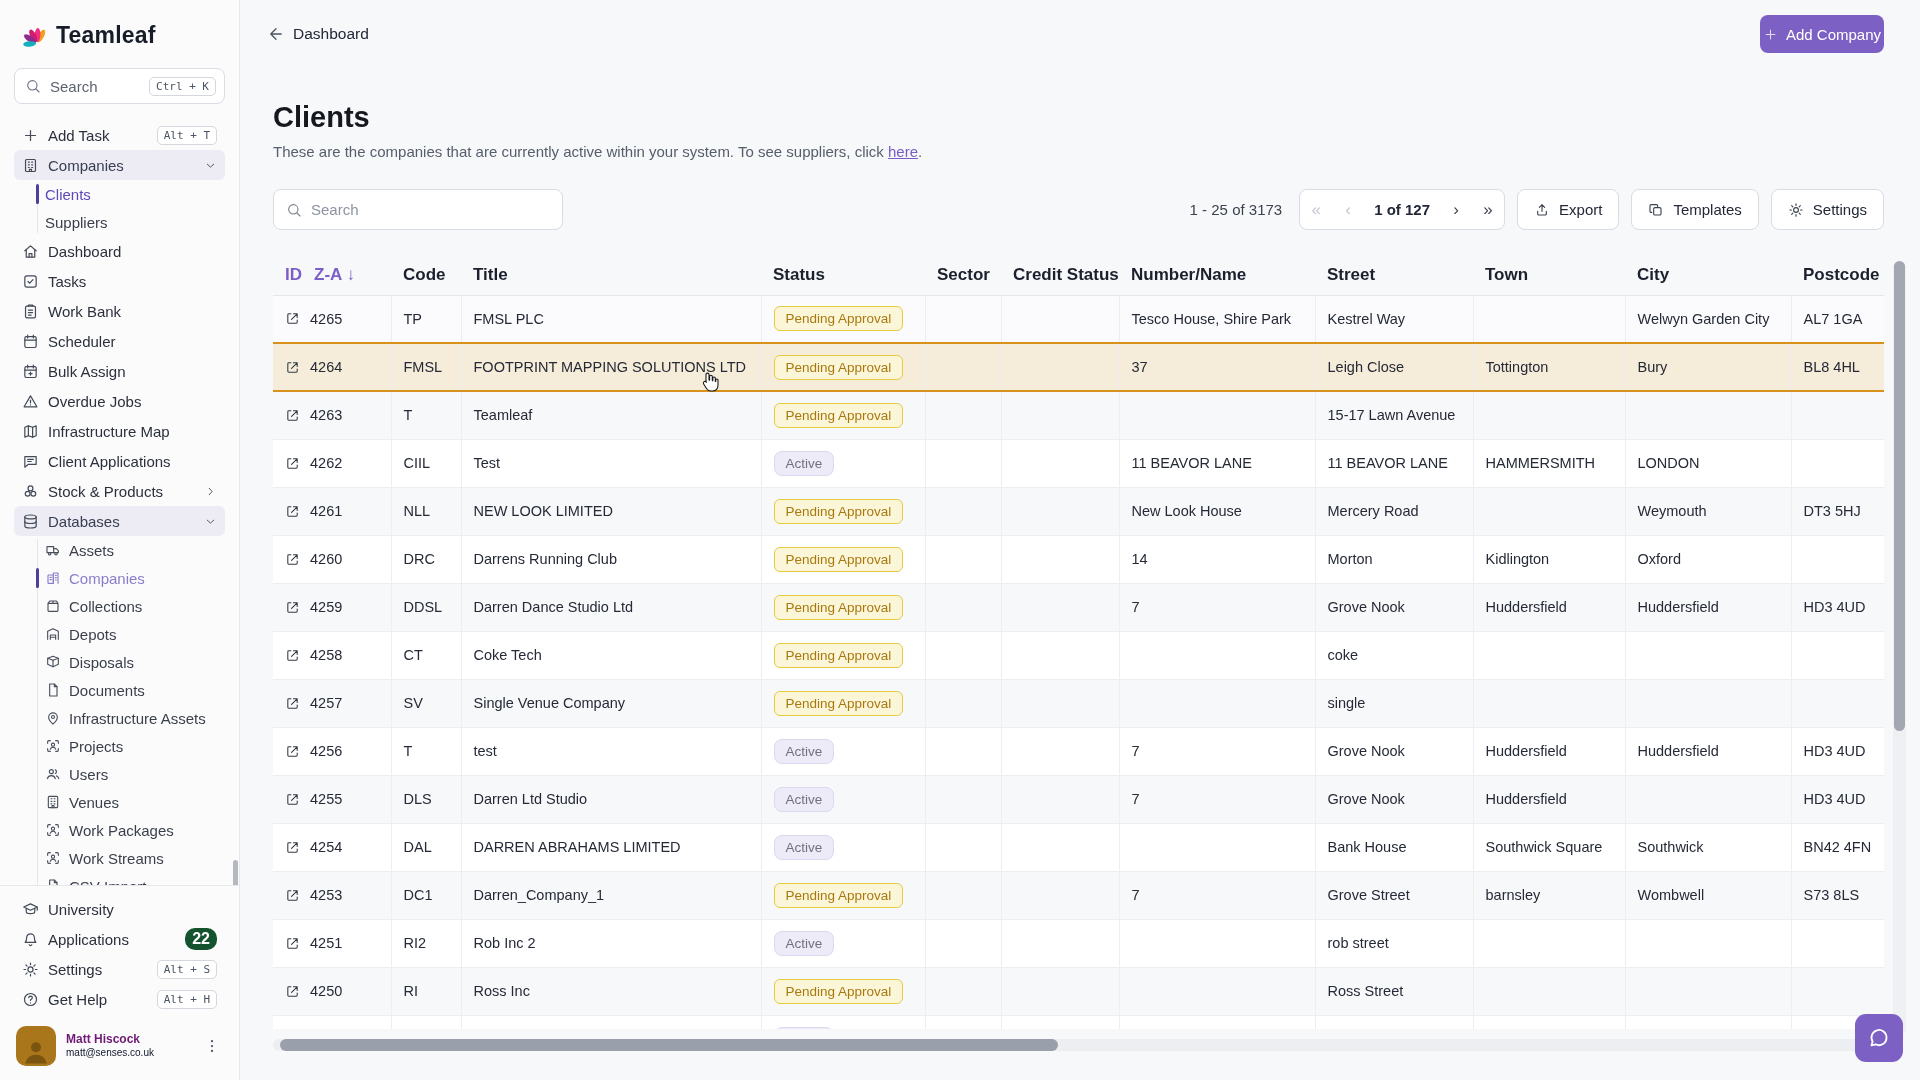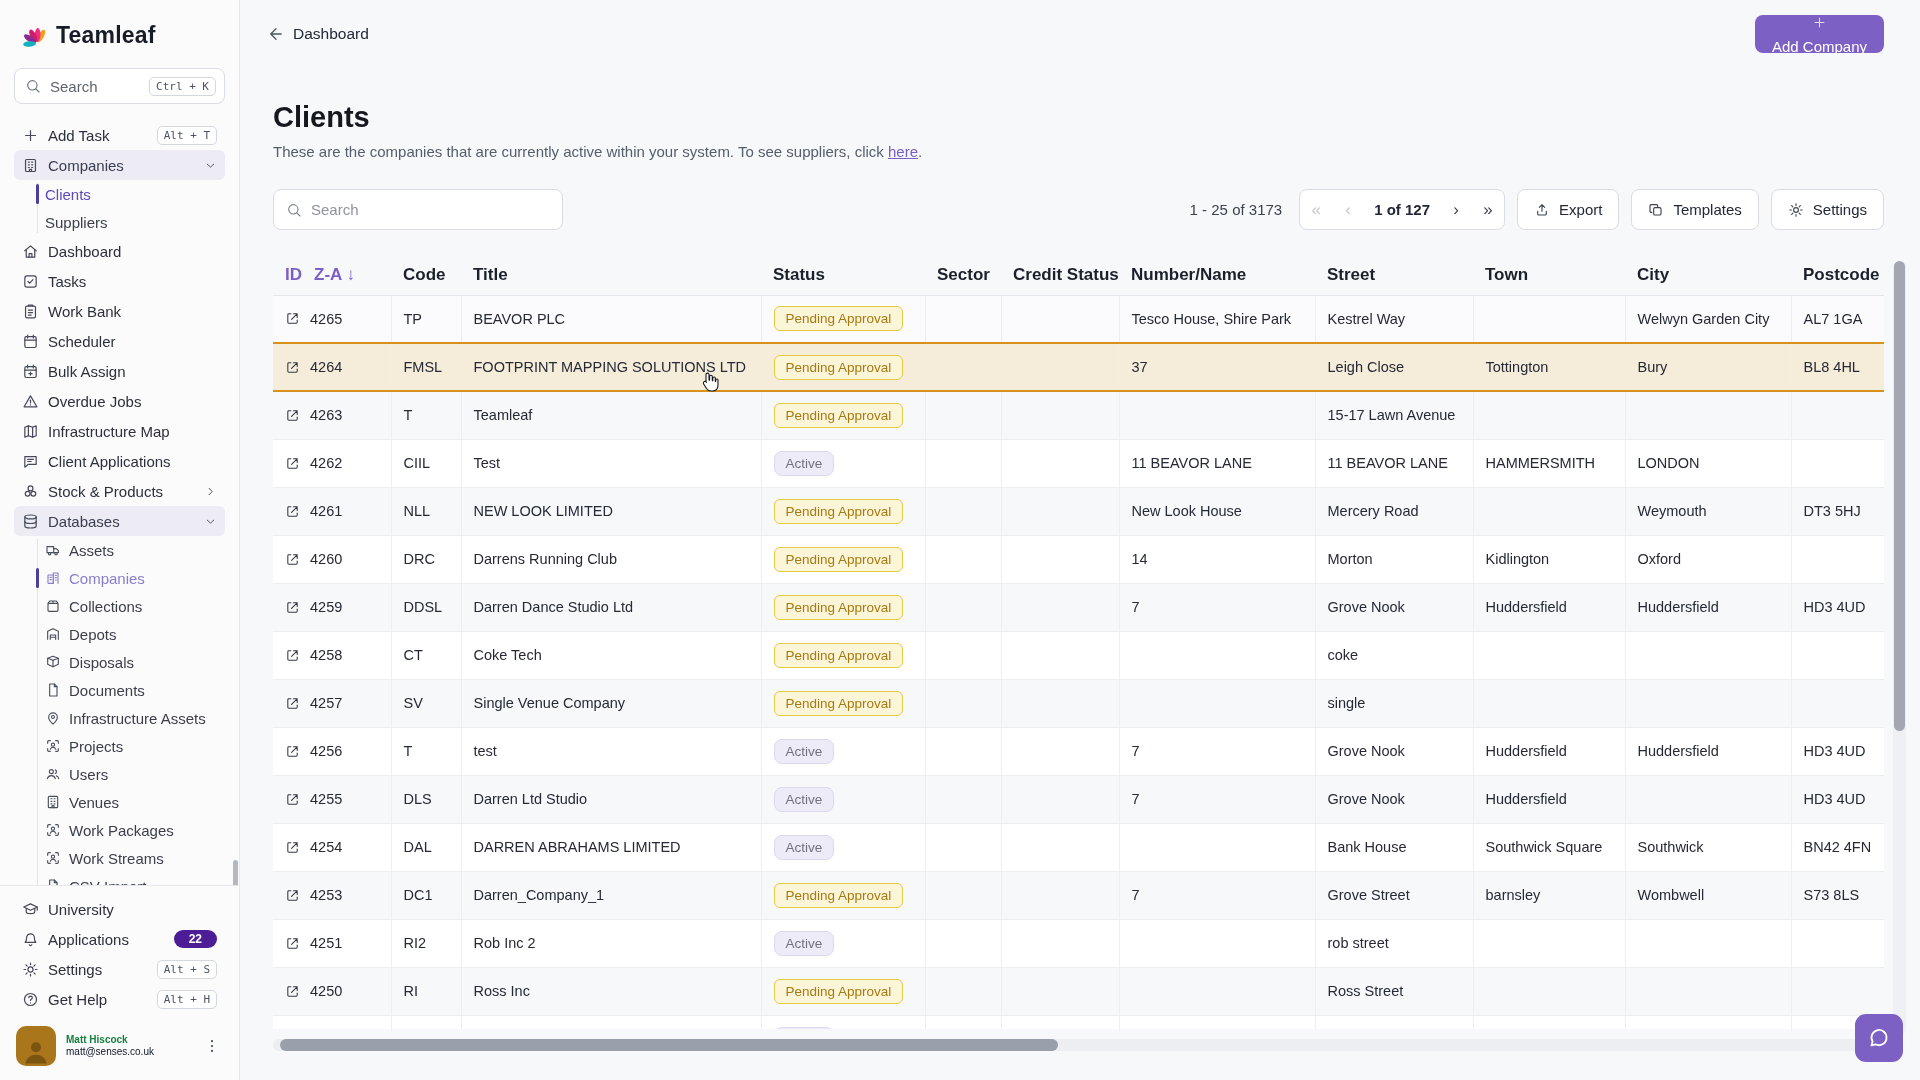--- a/index.html
+++ b/index.html
@@ -27,36 +27,36 @@
   .subnav::before { content:''; position:absolute; left:0; top:3px; bottom:3px; width:1px; background:#e3e5ea; }
   .sub-item { position:relative; height:28px; display:flex; align-items:center; gap:8px; padding-left:8px; font-size:15px; color:#3a3f4b; cursor:pointer; }
   .sub-item .ic { width:16px; height:16px; color:#4a505c; }
   .sub-item.active { color:#5f48b8; font-weight:500; }
   .sub-item.active::before { content:''; position:absolute; left:-1px; top:4px; bottom:4px; width:3px; border-radius:2px; background:#4f3d9e; }
   .sub-item.active-soft { color:#8a7dcb; }
   .sub-item.active-soft .ic { color:#8a7dcb; }
   .sub-item.active-soft::before { content:''; position:absolute; left:-1px; top:4px; bottom:4px; width:3px; border-radius:2px; background:#4f3d9e; }
   .sb-scroll-thumb { position:absolute; right:1px; top:742px; width:5px; height:38px; border-radius:3px; background:#b4b8c1; }
   .sb-footer { border-top:1px solid #e7e8ec; padding:8px 14px 0 14px; }
-  .badge-pill { margin-left:auto; background:#4c1d95; color:#fff; font-size:12px; font-weight:700; border-radius:10px; padding:2px 15px; }
+  .badge-pill { margin-left:auto; background:#14532d; color:#fff; font-size:16px; font-weight:700; border-radius:10px; padding:2px 7px; }
   .user-row { display:flex; align-items:center; gap:10px; padding:12px 4px 14px 2px; }
   .avatar { width:40px; height:40px; border-radius:10px; background:#a9761c; display:flex; align-items:flex-end; justify-content:center; overflow:hidden; flex:none; }
   .avatar svg { width:30px; height:30px; fill:#7b5410; }
   .user-meta { line-height:1.25; min-width:0; }
-  .user-name { font-size:10px; font-weight:600; color:#15803d; }
+  .user-name { font-size:12px; font-weight:600; color:#701a75; }
   .user-email { font-size:10px; color:#0f172a; }
   .dots { margin-left:auto; color:#4b5563; width:18px; height:18px; cursor:pointer; }
 
   
   .main { position:absolute; left:240px; top:0; right:0; height:1080px; }
   .topbar { display:flex; align-items:center; justify-content:space-between; padding:15px 36px 0 27px; }
   .back { display:flex; align-items:center; gap:8px; cursor:pointer; }
   .back .ic { width:18px; height:18px; color:#4b5563; }
   .back-label { font-size:15.5px; font-weight:500; color:#232838; }
-  .btn-primary { display:flex; align-items:center; gap:8px; background:#7d60c4; color:#fff; border:none; border-radius:8px; height:38px; padding:0 17px; font-size:15px; font-family:inherit; cursor:pointer;flex-direction:column; }
+  .btn-primary { display:flex; align-items:center; gap:8px; background:#7d60c4; color:#fff; border:none; border-radius:8px; height:38px; padding:0 3px; font-size:15px; font-family:inherit; cursor:pointer; }
   .btn-primary .ic { width:15px; height:15px; color:rgba(255,255,255,.78); }
   .page-title { margin:48px 0 0 33px; font-size:29px; font-weight:700; color:#15181f; }
   .page-sub { margin:9px 0 0 33px; font-size:15px; color:#565d6b; }
   .page-sub a { color:#7a5cc5; text-decoration:underline; cursor:pointer; }
   .toolbar { display:flex; align-items:center; margin:29px 36px 0 33px; }
   .tb-search { width:290px; height:41px; background:#fff; border:1px solid #d9dce3; border-radius:8px; display:flex; align-items:center; gap:9px; padding:0 12px; }
   .tb-search .ic { width:16px; height:16px; color:#7c828e; }
   .tb-search input { border:none; outline:none; flex:1; font-size:15px; font-family:inherit; color:#232735; background:transparent; }
   .tb-search input::placeholder { color:#8d93a0; }
   .tb-right { margin-left:auto; display:flex; align-items:center; gap:12px; }
@@ -588,21 +588,21 @@
         <tr>
             <td>
               <span class="idwrap">
                 <svg class="ic">
                   <use href="#i-ext"></use>
                 </svg>
                 <span>4265</span>
               </span>
             </td>
             <td>TP</td>
-            <td>BEAVOR PLC</td>
+            <td>FMSL PLC</td>
             <td><span class="badge badge--pending">Pending Approval</span></td>
             <td></td>
             <td></td>
             <td>Tesco House, Shire Park</td>
             <td>Kestrel Way</td>
             <td></td>
             <td>Welwyn Garden City</td>
             <td>AL7 1GA</td>
           </tr>
           <tr class="row--highlight">

